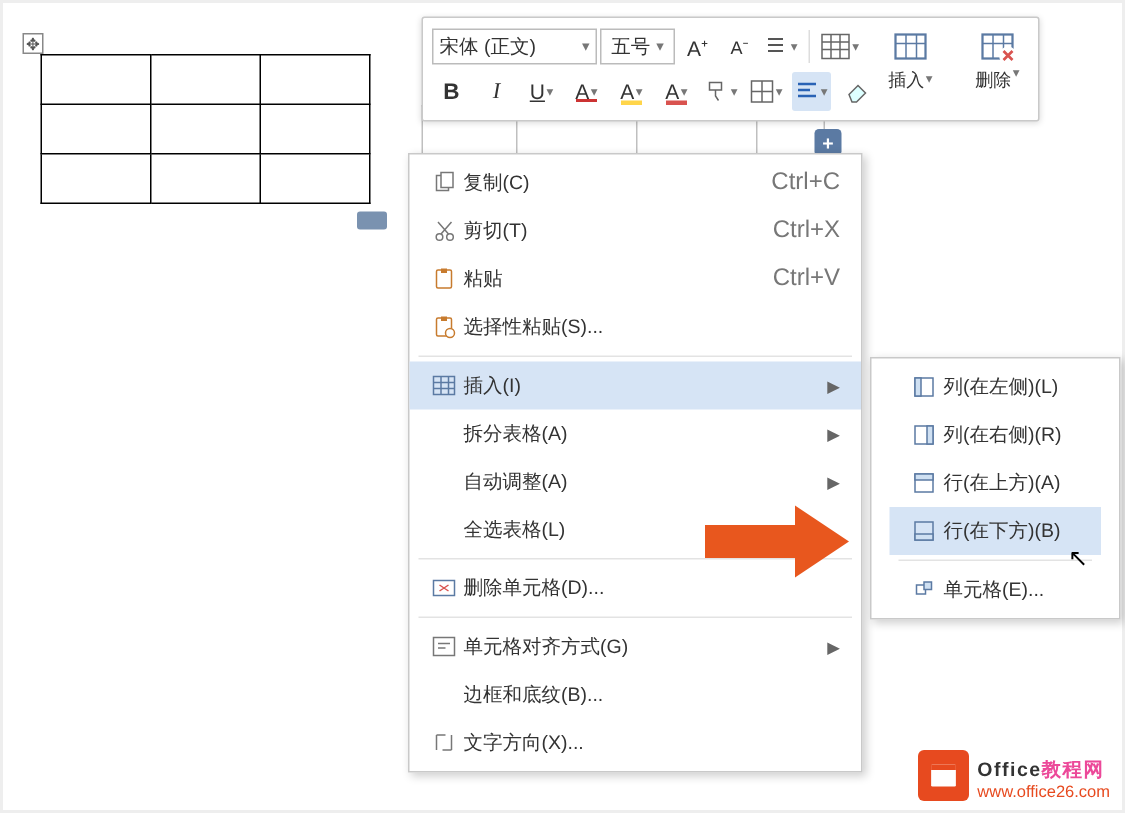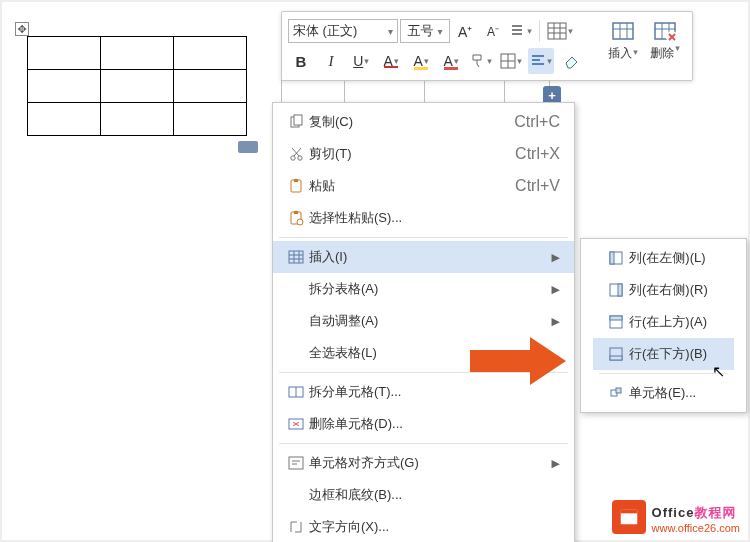--- a/index.html
+++ b/index.html
@@ -120,21 +120,21 @@
           <span class="dd-small">▾</span>
       </div>
       <div class="sep"></div>
       <div class="tb-btn" style="width:30px">
         <svg width="20" height="18">
             <rect x="1" y="1" width="18" height="16" fill="none" stroke="#666"></rect>
             <path d="M1 6h18M1 11h18M7 1v16M13 1v16" stroke="#666"></path>
           </svg>
           <span class="dd-small">▾</span>
       </div>
-      <div class="big-btn" style="position:absolute;right:48px;top:3px">
+      <div class="big-btn" style="position:absolute;right:64px;top:3px">
         <svg width="24" height="22">
             <rect x="2" y="2" width="20" height="16" fill="none" stroke="#5b7aa3" stroke-width="1.5"></rect>
             <path d="M2 8h20M9 2v16M16 2v16" stroke="#5b7aa3"></path>
           </svg>
         <div style="display:flex;align-items:center">
             <span class="lbl">插入</span>
             <span class="dd-small">▾</span>
           </div>
       </div>
       <div class="big-btn" style="position:absolute;right:6px;top:3px">
@@ -269,29 +269,20 @@
     </div>
     <div class="mi">
       <span class="ic"></span>
       <span class="lbl">全选表格(L)</span>
     </div>
     <div class="msep"></div>
     <div class="mi">
       <span class="ic">
           <svg width="16" height="16">
             <rect x="1" y="3" width="14" height="10" fill="none" stroke="#5b7aa3"></rect>
-            <path d="M8 3v10" stroke="#5b7aa3"></path>
-          </svg>
-        </span>
-      <span class="lbl">拆分单元格(T)...</span>
-    </div>
-    <div class="mi">
-      <span class="ic">
-          <svg width="16" height="16">
-            <rect x="1" y="3" width="14" height="10" fill="none" stroke="#5b7aa3"></rect>
             <path d="M5 6l6 4M11 6l-6 4" stroke="#d9534f"></path>
           </svg>
         </span>
       <span class="lbl">删除单元格(D)...</span>
     </div>
     <div class="msep"></div>
     <div class="mi">
       <span class="ic">
           <svg width="16" height="16">
             <rect x="1" y="2" width="14" height="12" fill="none" stroke="#777"></rect>

